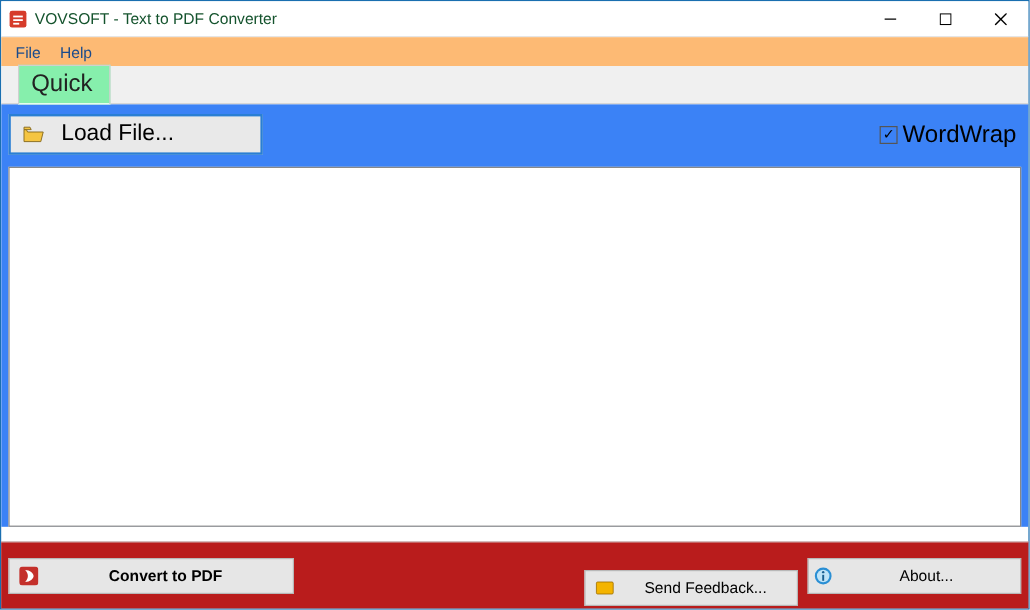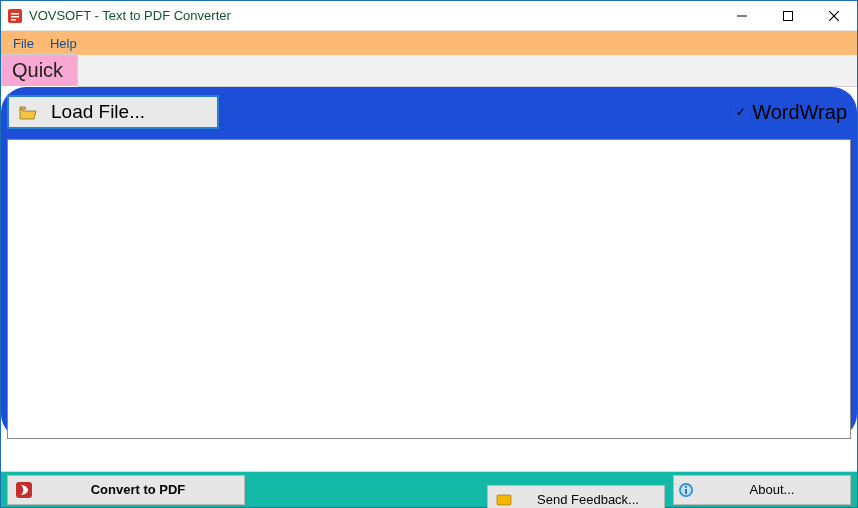--- a/index.html
+++ b/index.html
@@ -61,28 +61,28 @@
   .tab {
     padding: 4px 14px 4px 10px;
     font-size: 20px;
     color: #222;
     background: #f0f0f0;
     border: 1px solid transparent;
     position: relative;
     top: 1px;
   }
   .tab.active {
-    background: #f9a8d4;
+    background: #86efac;
     border: 1px solid #d0d0d0;
     border-bottom: 1px solid #fff;
+    margin-left: 14px;
   }
   .tab-body {
     padding: 6px 6px 0 6px;
-    background: #1d4ed8;
-    border-radius: 25px;
+    background: #3b82f6;
   }
   .toolbar-row {
     display: flex;
     align-items: center;
     justify-content: space-between;
     height: 38px;
   }
   .load-btn {
     display: flex;
     align-items: center;
@@ -123,22 +123,22 @@
     background: #fff;
     resize: none;
     font-family: inherit;
     font-size: 14px;
     padding: 4px 20px 4px 4px;
     overflow-y: scroll;
   }
   .footer {
     position: absolute;
     left: 1px; right: 1px; bottom: 1px;
-    height: 36px;
-    background: #14b8a6;
+    height: 56px;
+    background: #b91c1c;
     border-top: 1px solid #d8d8d8;
     display: flex;
     align-items: center;
     padding: 0 6px;
     gap: 8px;
   }
   .footer .btn {
     height: 30px;
     background: #e6e6e6;
     border: 1px solid #b8b8b8;

